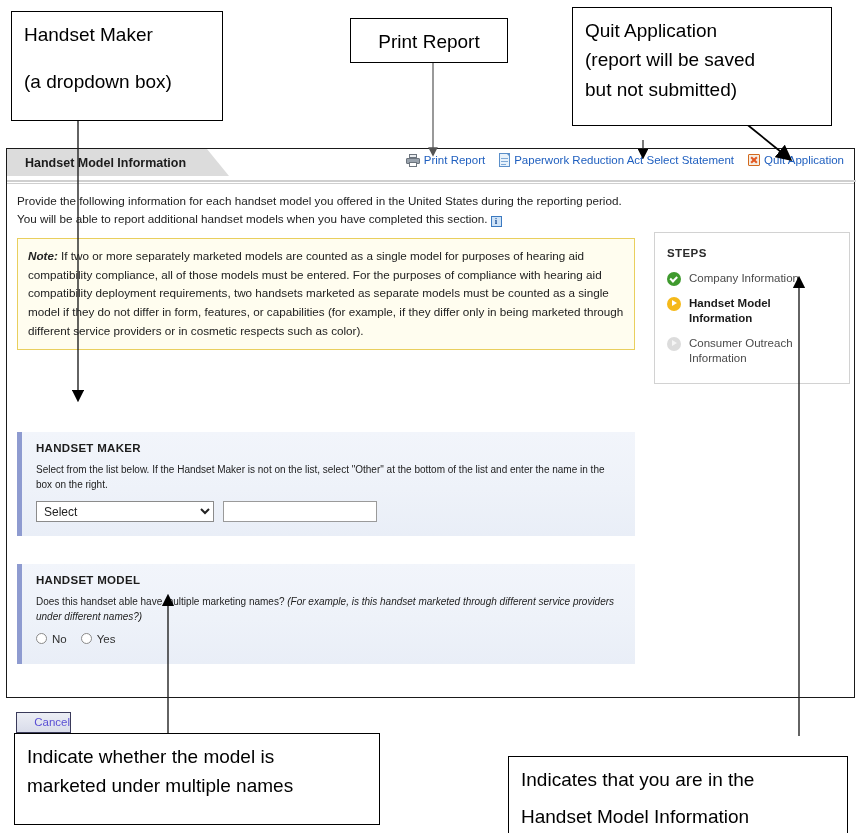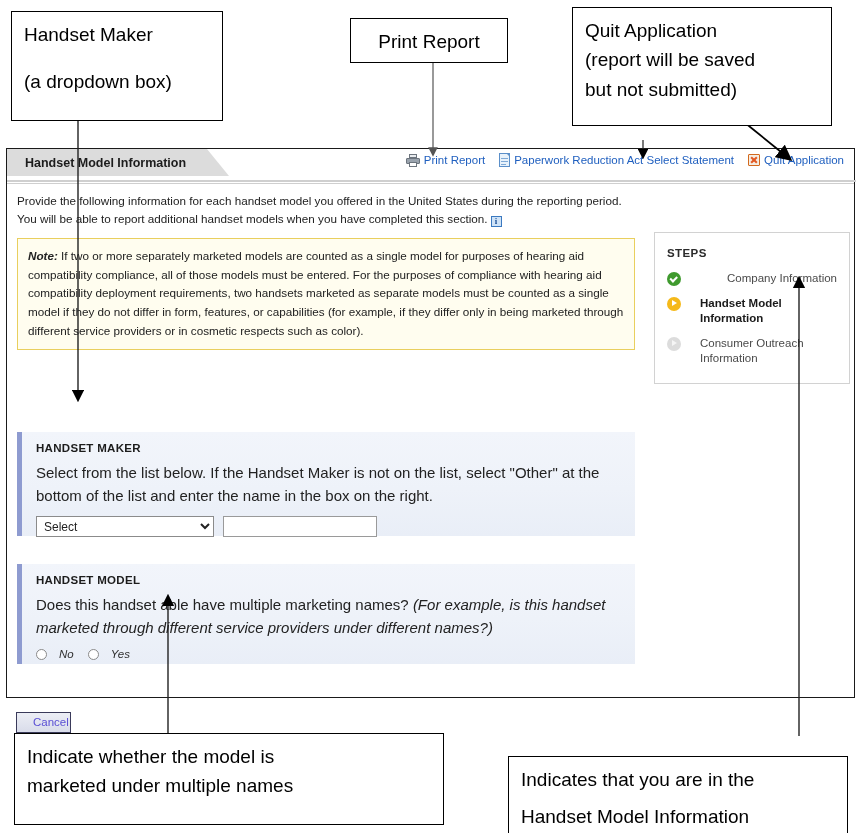--- a/index.html
+++ b/index.html
@@ -16,21 +16,21 @@
     box-sizing:border-box;font-size:19px;color:#000;line-height:1.55;
     font-family:"Liberation Sans","DejaVu Sans",sans-serif;
     padding:8px 12px;z-index:40;
   }
   .callout .ln{display:block;white-space:nowrap;}
   .callout .u{border-bottom:2px wavy #3a54c4;}
 
   #co-maker{left:11px;top:11px;width:212px;height:110px;}
   #co-print{left:350px;top:18px;width:158px;height:45px;text-align:center;}
   #co-quit{left:572px;top:7px;width:260px;height:119px;}
-  #co-bottom-left{left:14px;top:733px;width:430px;height:92px;}
+  #co-bottom-left{left:14px;top:733px;width:366px;height:92px;}
   #co-bottom-right{left:508px;top:756px;width:340px;height:84px;}
 
   
   #annot-lines{position:absolute;left:0;top:0;width:861px;height:833px;z-index:35;pointer-events:none;}
 
   
   #app{
     position:absolute;left:6px;top:148px;width:849px;height:550px;
     border:1px solid #1a1a1a;background:#fff;box-sizing:border-box;z-index:10;
   }
@@ -94,65 +94,64 @@
     padding:8px 10px;font-size:11.7px;color:#222;line-height:1.6;
   }
   #note b{font-style:italic;}
 
   
   #steps{
     position:absolute;left:647px;top:48px;width:196px;height:152px;box-sizing:border-box;
     background:#fff;border:1px solid #d2d2d2;padding:14px 12px;
   }
   #steps-title{font-size:11.5px;font-weight:bold;color:#2b2b2b;letter-spacing:.4px;margin-bottom:12px;}
-  .step{display:flex;align-items:flex-start;gap:19px;margin-bottom:9px;justify-content:space-between;}
+  .step{display:flex;align-items:flex-start;gap:8px;margin-bottom:9px;}
   .step .txt{font-size:11.5px;color:#4a4a4a;line-height:1.35;}
   .step.current .txt{color:#1a1a1a;font-weight:bold;}
   .bullet{width:14px;height:14px;border-radius:50%;flex:0 0 14px;margin-top:1px;position:relative;}
   .bullet.done{background:#3f9a2e;}
   .bullet.done:after{content:"";position:absolute;left:3px;top:4px;width:5px;height:2.5px;border-left:2px solid #fff;border-bottom:2px solid #fff;transform:rotate(-45deg);}
   .bullet.active{background:#f5b91a;}
   .bullet.active:after{content:"";position:absolute;left:5px;top:3.5px;width:0;height:0;border-style:solid;border-width:3.5px 0 3.5px 5px;border-color:transparent transparent transparent #fff;}
   .bullet.todo{background:#dcdcdc;}
   .bullet.todo:after{content:"";position:absolute;left:5px;top:3.5px;width:0;height:0;border-style:solid;border-width:3.5px 0 3.5px 5px;border-color:transparent transparent transparent #f5f5f5;}
 
   
   .panel{
     position:absolute;left:10px;width:618px;box-sizing:border-box;
     background:linear-gradient(to bottom,#f2f5fb 0%,#eef2f9 55%,#e9eef7 100%);
     border-left:5px solid #8e9bd0;
     padding:10px 14px 14px 14px;
   }
   #panel-maker{top:248px;height:104px;}
   #panel-model{top:380px;height:100px;}
   .panel h3{margin:0 0 8px 0;font-size:11.5px;font-weight:bold;color:#1c1c1c;letter-spacing:.3px;}
-  .panel p{margin:0 0 9px 0;font-size:15px;color:#222;line-height:1.5;}
+  .panel p{margin:0 0 9px 0;font-size:10px;color:#222;line-height:1.5;}
   .panel p .it{font-style:italic;}
 
   .row{display:flex;align-items:center;gap:9px;}
   select.maker{
     width:178px;height:21px;font-size:12px;font-family:"Liberation Sans",sans-serif;
     border:1px solid #8b8b8b;background:#fff;color:#222;padding:1px 3px;box-sizing:border-box;
   }
   input.other{
     width:154px;height:21px;border:1px solid #9a9a9a;background:#fff;box-sizing:border-box;
     font-size:12px;font-family:"Liberation Sans",sans-serif;padding:1px 4px;
   }
   .radios{display:flex;align-items:center;gap:14px;margin-top:2px;}
-  .radio{display:flex;align-items:flex-end;gap:12px;cursor:pointer;font-style:italic;}
+  .radio{display:flex;align-items:flex-start;gap:5px;cursor:pointer;}
   .radio .circ{width:11px;height:11px;border-radius:50%;border:1px solid #8a8a8a;background:#fff;box-sizing:border-box;}
   .radio .rl{font-size:11.5px;color:#303030;}
 
   #cancel-btn{
     position:absolute;left:9px;top:528px;width:55px;height:21px;
     background:linear-gradient(to bottom,#eceef5,#d9dcea);
     border:1px solid #3a3a5a;box-sizing:border-box;
-    color:#5a4fd4;font-size:11.5px;cursor:pointer;line-height:19px;text-align:left;
+    color:#5a4fd4;font-size:11.5px;cursor:pointer;line-height:19px;text-align:right;
     font-family:"Liberation Sans",sans-serif;
-    padding-left:16px;
   }
 </style>
 </head>
 <body>
 
 <svg id="annot-lines" viewBox="0 0 861 833">
   <defs>
     <marker id="ah" markerWidth="9" markerHeight="9" refX="4.5" refY="4.5" orient="auto">
       <path d="M0,0 L9,4.5 L0,9 z" fill="#000"></path>
     </marker>

